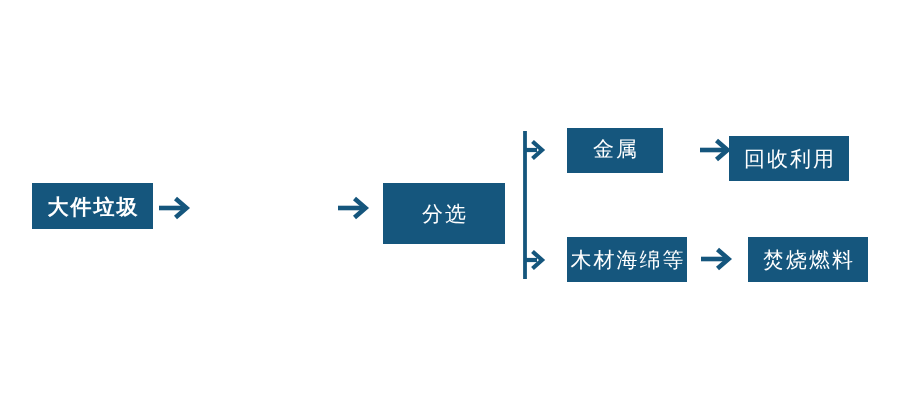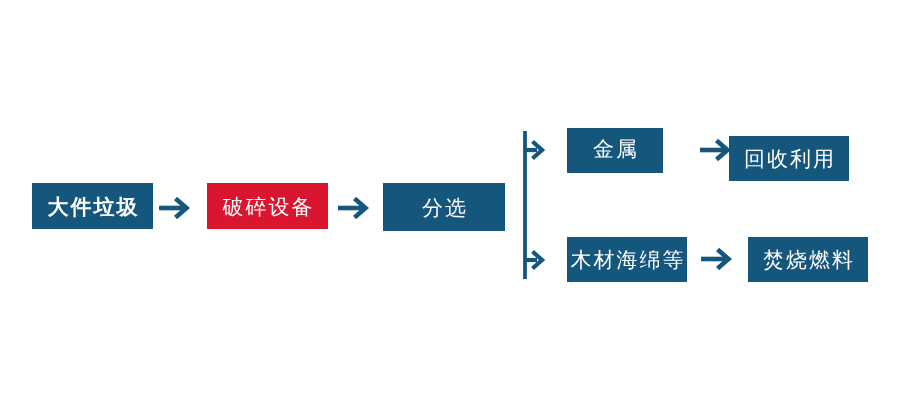--- a/index.html
+++ b/index.html
@@ -41,30 +41,27 @@
 
   <div class="node node--primary" style="left:32px; top:183px; width:121px; height:46px;font-weight:bold;">
     <span>大件垃圾</span>
   </div>
 
   <svg class="arrow" style="left:158px; top:196px;" width="36" height="24" viewBox="0 0 36 24" aria-hidden="true">
     <line x1="1" y1="12" x2="25" y2="12" stroke="currentColor" stroke-width="4.6"></line>
     <polyline points="17.5,2.5 28.5,12 17.5,21.5" fill="none" stroke="currentColor" stroke-width="4.6"></polyline>
   </svg>
 
-  <div class="node node--highlight" style="left:207px; top:183px; width:121px; height:46px;">
-    <span>破碎设备</span>
-  </div>
 
   <svg class="arrow" style="left:337px; top:196px;" width="36" height="24" viewBox="0 0 36 24" aria-hidden="true">
     <line x1="1" y1="12" x2="25" y2="12" stroke="currentColor" stroke-width="4.6"></line>
     <polyline points="17.5,2.5 28.5,12 17.5,21.5" fill="none" stroke="currentColor" stroke-width="4.6"></polyline>
   </svg>
 
-  <div class="node node--primary" style="left:383px; top:183px; width:122px; height:48px;">
+  <div class="node node--primary" style="left:383px; top:183px; width:122px; height:61px;">
     <span>分选</span>
   </div>
 
   <svg class="connector" style="left:522px; top:129px;" width="30" height="152" viewBox="0 0 30 152" aria-hidden="true">
     <line x1="3" y1="2" x2="3" y2="150" stroke="currentColor" stroke-width="3.8"></line>
     <g>
       <line x1="3" y1="21" x2="15" y2="21" stroke="currentColor" stroke-width="4.2"></line>
       <polyline points="10.5,12.5 20,21 10.5,29.5" fill="none" stroke="currentColor" stroke-width="4.2"></polyline>
     </g>
     <g>

